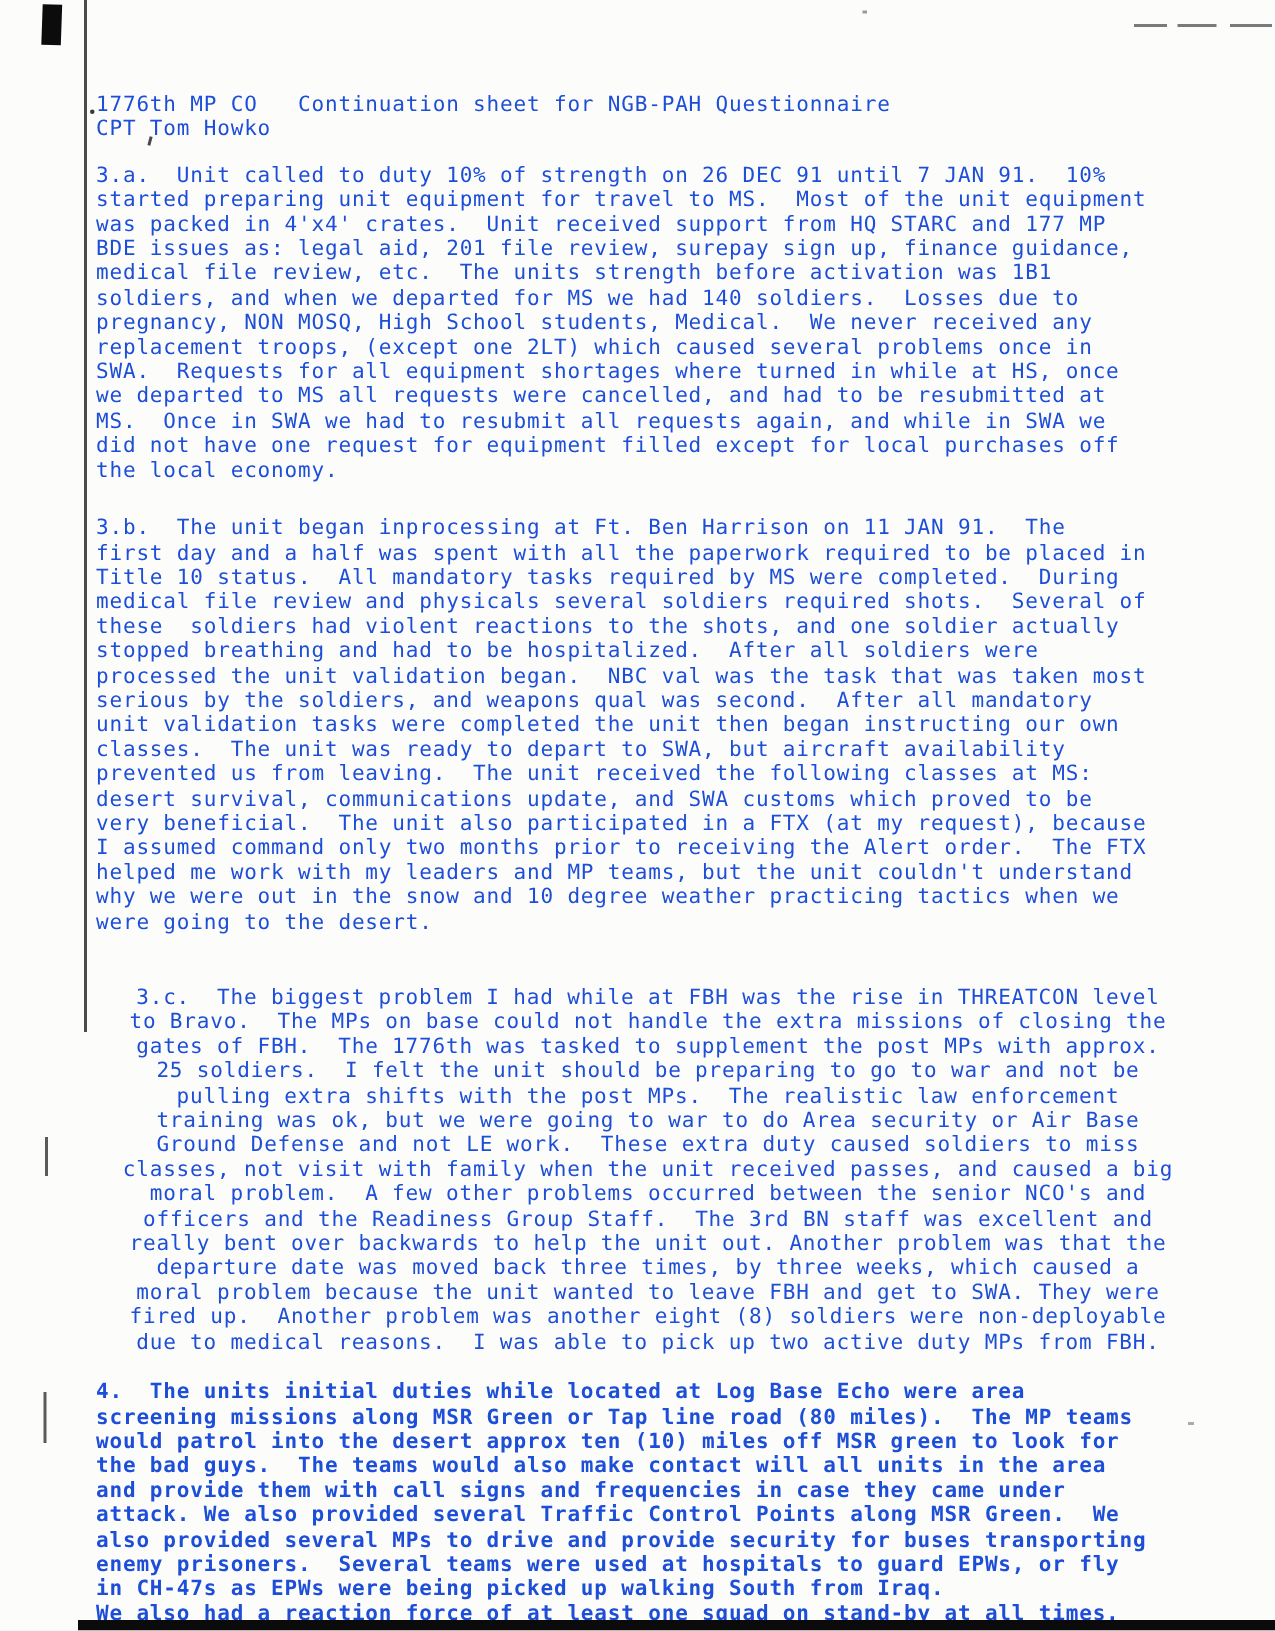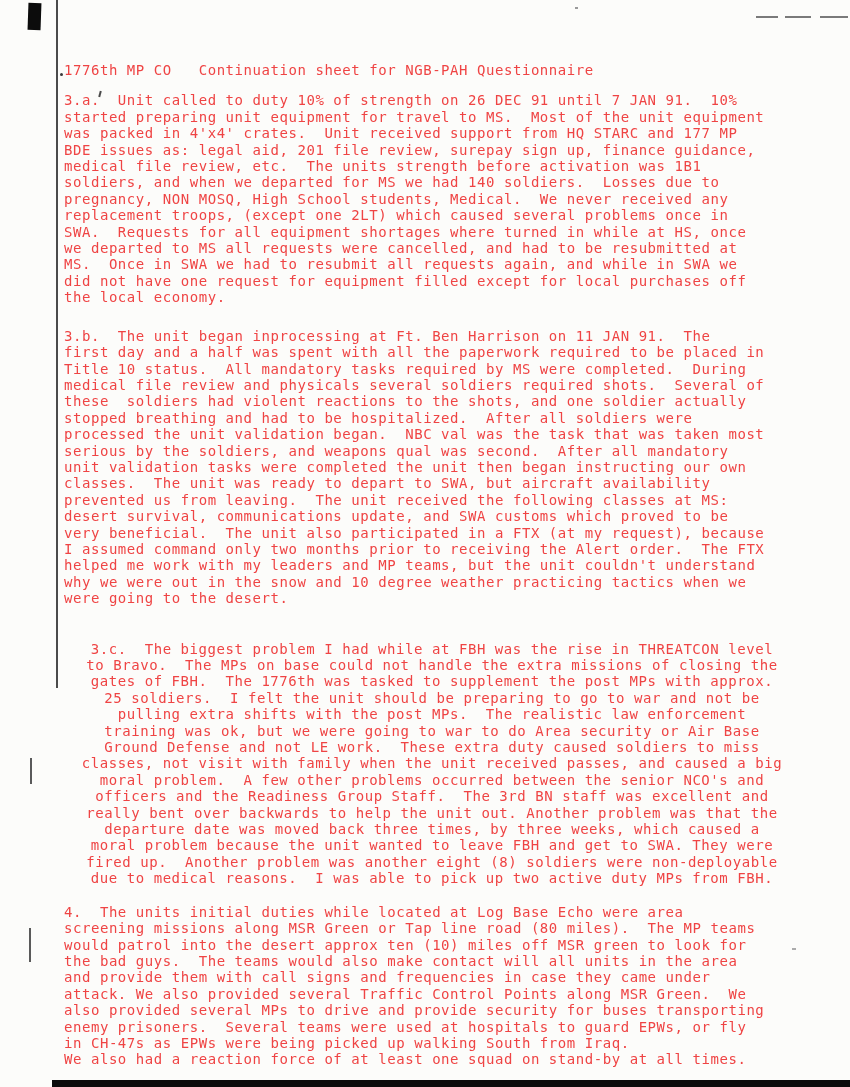--- a/index.html
+++ b/index.html
@@ -5,35 +5,35 @@
   html,body{margin:0;padding:0;}
   body{
     width:850px;height:1087px;position:relative;overflow:hidden;
     background:#efefec;
     font-family:"DejaVu Sans Mono","Liberation Mono",monospace;
   }
   .page{
     position:absolute;inset:0;background:#fcfcfa;
   }
   .text-col{
-    position:absolute;left:64px;top:62px;width:736px;color:#ef4444;
+    position:absolute;left:64px;top:62px;width:736px;color:#1d4ed8;
   }
   .text-col pre{
     margin:0;
     font-family:"DejaVu Sans Mono","Liberation Mono",monospace;
     font-size:14px;
     line-height:16.4px;
     letter-spacing:0.55px;
     white-space:pre-wrap;
     word-break:normal;
   }
   .p1{margin-top:14px !important;}
   .p2{margin-top:22px !important;}
   .p3{margin-top:34px !important;text-align:center;}
-  .p4{margin-top:17px !important;}
+  .p4{margin-top:17px !important;font-weight:bold;}
 
   
   .art{position:absolute;background:#111;}
   .art-corner{left:28px;top:3px;width:13px;height:27px;background:#0c0c0c;transform:rotate(2deg);}
   .art-vline{left:56px;top:0;width:2px;height:688px;background:#2c2c2c;opacity:.85;}
   .art-dash{top:16px;height:2px;background:#7a7a7a;}
   .art-dash.d1{left:756px;width:22px;}
   .art-dash.d2{left:785px;width:26px;}
   .art-dash.d3{left:820px;width:28px;}
   .art-bottom-bar{left:52px;top:1080px;width:798px;height:7px;background:#0b0b0b;}
@@ -44,20 +44,21 @@
   .art-sp1{left:575px;top:7px;width:3px;height:2px;background:#9a9a9a;}
   .art-sp2{left:792px;top:948px;width:4px;height:2px;background:#ababab;}
 </style>
 </head>
 <body>
 
 <div class="page">
 
   <div class="text-col">
     <pre>1776th MP CO   Continuation sheet for NGB-PAH Questionnaire</pre>
+    <pre>CPT Tom Howko</pre>
     <pre class="p1">3.a.  Unit called to duty 10% of strength on 26 DEC 91 until 7 JAN 91.  10%
 started preparing unit equipment for travel to MS.  Most of the unit equipment
 was packed in 4'x4' crates.  Unit received support from HQ STARC and 177 MP
 BDE issues as: legal aid, 201 file review, surepay sign up, finance guidance,
 medical file review, etc.  The units strength before activation was 1B1
 soldiers, and when we departed for MS we had 140 soldiers.  Losses due to
 pregnancy, NON MOSQ, High School students, Medical.  We never received any
 replacement troops, (except one 2LT) which caused several problems once in
 SWA.  Requests for all equipment shortages where turned in while at HS, once
 we departed to MS all requests were cancelled, and had to be resubmitted at

